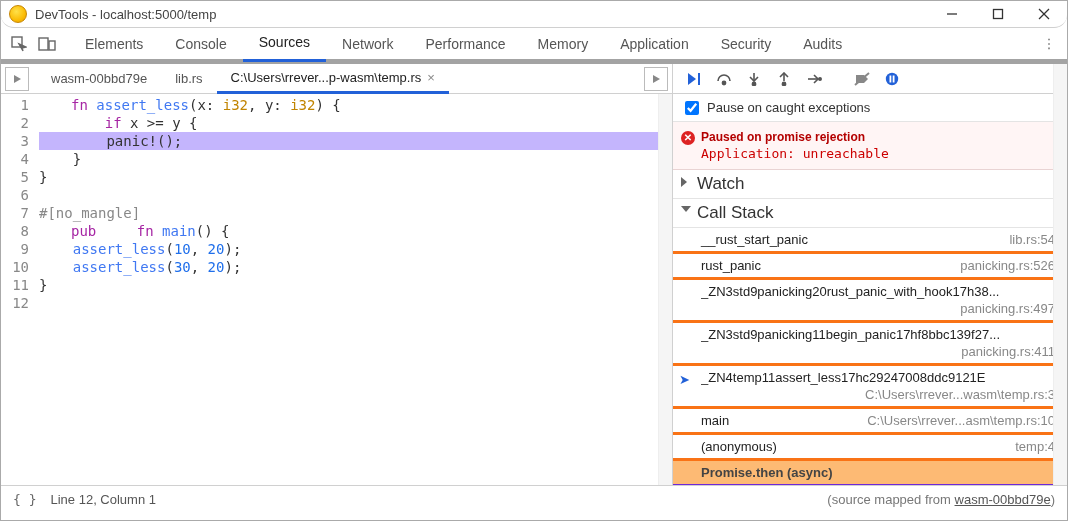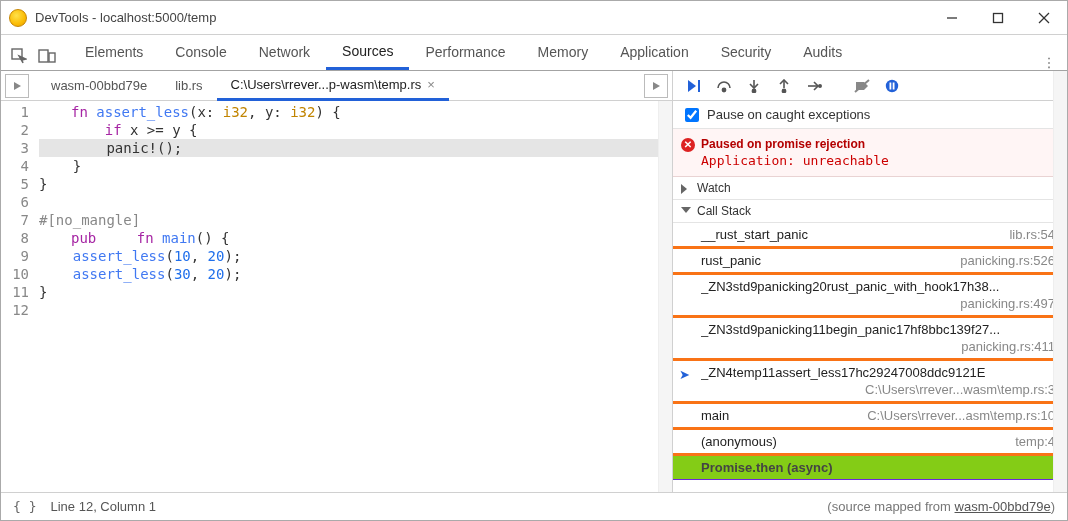--- a/index.html
+++ b/index.html
@@ -8,47 +8,48 @@
     font-size: 13px;
     width: 1068px;
     height: 521px;
     overflow: hidden;
     border: 1px solid #aaa;
     background: #fff;
     color: #333;
   }
   
   .titlebar {
-    height: 34px;
+    height: 27px;
     display: flex;
     align-items: center;
     border-bottom: 1px solid #d0d0d0;
     background: #fff;
+    border-radius: 13px;
   }
   .titlebar .icon {
     width: 18px; height: 18px;
     margin: 0 8px;
     background: radial-gradient(circle at 40% 35%, #ffe14a 0%, #fbbc05 60%, #e39b00 100%);
     border-radius: 50%;
     border: 1px solid #c78600;
   }
   .titlebar .title { flex: 1; font-size: 13px; color: #444; }
   .winbtns { display: flex; }
   .winbtn {
     width: 46px; height: 34px;
     display: flex; align-items: center; justify-content: center;
     color: #333;
   }
   .winbtn svg { stroke: #333; }
   
   .tabbar {
     height: 36px;
     display: flex;
-    align-items: flex-end;
-    border-bottom: 1px solid #a3a3a3;
+    align-items: center;
+    border-bottom: 5px solid #a3a3a3;
     padding: 0 4px;
   }
   .tabbar .toolbtn {
     width: 28px; height: 28px;
     display: flex; align-items: center; justify-content: center;
     color: #555;
   }
   .tabbar .tabs { display: flex; margin-left: 8px; }
   .tabbar .tab {
     padding: 0 16px;
@@ -123,21 +124,21 @@
     user-select: none;
   }
   .codebody {
     flex: 1;
     padding: 2px 0 0 4px;
     line-height: 18px;
     white-space: pre;
     position: relative;
   }
   .codeline { height: 18px; position: relative; }
-  .hl { background: #e5e5e5; }
+  .hl { background: #c4b5fd; }
   .kw { color: #a626a4; margin-left: 32px; }
   .fn { color: #4078f2; }
   .ty { color: #c18401; }
   .num { color: #1f6feb; }
   .attr { color: #888; }
   .scrollstub {
     position: absolute; right: 0; top: 0;
     width: 14px; height: 100%;
     background: #f5f5f5;
     border-left: 1px solid #eee;
@@ -178,21 +179,21 @@
     background: #d22; border-radius: 50%;
     color: #fff; font-size: 10px; line-height: 14px;
     text-align: center; font-weight: bold;
   }
   .pausedbox .t1 { color: #b40000; font-weight: 600; font-size: 12px; }
   .pausedbox .t2 { font-family: Consolas, monospace; color: #c00; font-size: 13px; margin-top: 2px; }
   .section {
     border-bottom: 1px solid #e4e4e4;
     padding: 4px 10px 4px 24px;
     position: relative;
-    font-size: 12px;
+    font-size: 17px;
     color: #333;
   }
   .section .tri {
     position: absolute; left: 8px; top: 7px;
     width: 0; height: 0;
   }
   .tri.right {
     border-top: 5px solid transparent;
     border-bottom: 5px solid transparent;
     border-left: 6px solid #666;
@@ -215,21 +216,21 @@
   .frame .ptr {
     position: absolute; left: 6px; top: 6px;
     color: #2261d8;
   }
   .frame .fname { color: #222; }
   .frame .floc { color: #888; float: right; }
   .frame .floc2 { color: #888; display:block; text-align:right; margin-top:2px; }
   .frame.twoLine .fname { display:block; white-space:nowrap; overflow:hidden; text-overflow:ellipsis; }
   .asynchdr {
     padding: 4px 12px 4px 28px;
-    background: #84cc16;
+    background: #fdba74;
     font-weight: 600;
     color: #444;
     border-bottom: 1px solid #6d28d9;
   }
   .right .vscroll {
     position:absolute; right:0; top:0; width:14px; height:100%;
     background:#f5f5f5; border-left:1px solid #eee;
   }
   
   .status {
@@ -282,22 +283,22 @@
   </div>
   <div class="toolbtn">
     <svg width="18" height="16" viewBox="0 0 18 16" fill="none" stroke="#666" stroke-width="1.4">
         <rect x="1" y="2" width="9" height="12"></rect>
         <rect x="11" y="5" width="6" height="9"></rect>
       </svg>
   </div>
   <div class="tabs" id="maintabs">
       <div class="tab">Elements</div>
       <div class="tab">Console</div>
+      <div class="tab active">Sources</div>
       <div class="tab">Network</div>
-      <div class="tab active">Sources</div>
       <div class="tab">Performance</div>
       <div class="tab">Memory</div>
       <div class="tab">Application</div>
       <div class="tab">Security</div>
       <div class="tab">Audits</div>
     </div>
   <div class="spacer"></div>
   <div class="kebab">⋮</div>
 </div>
 

